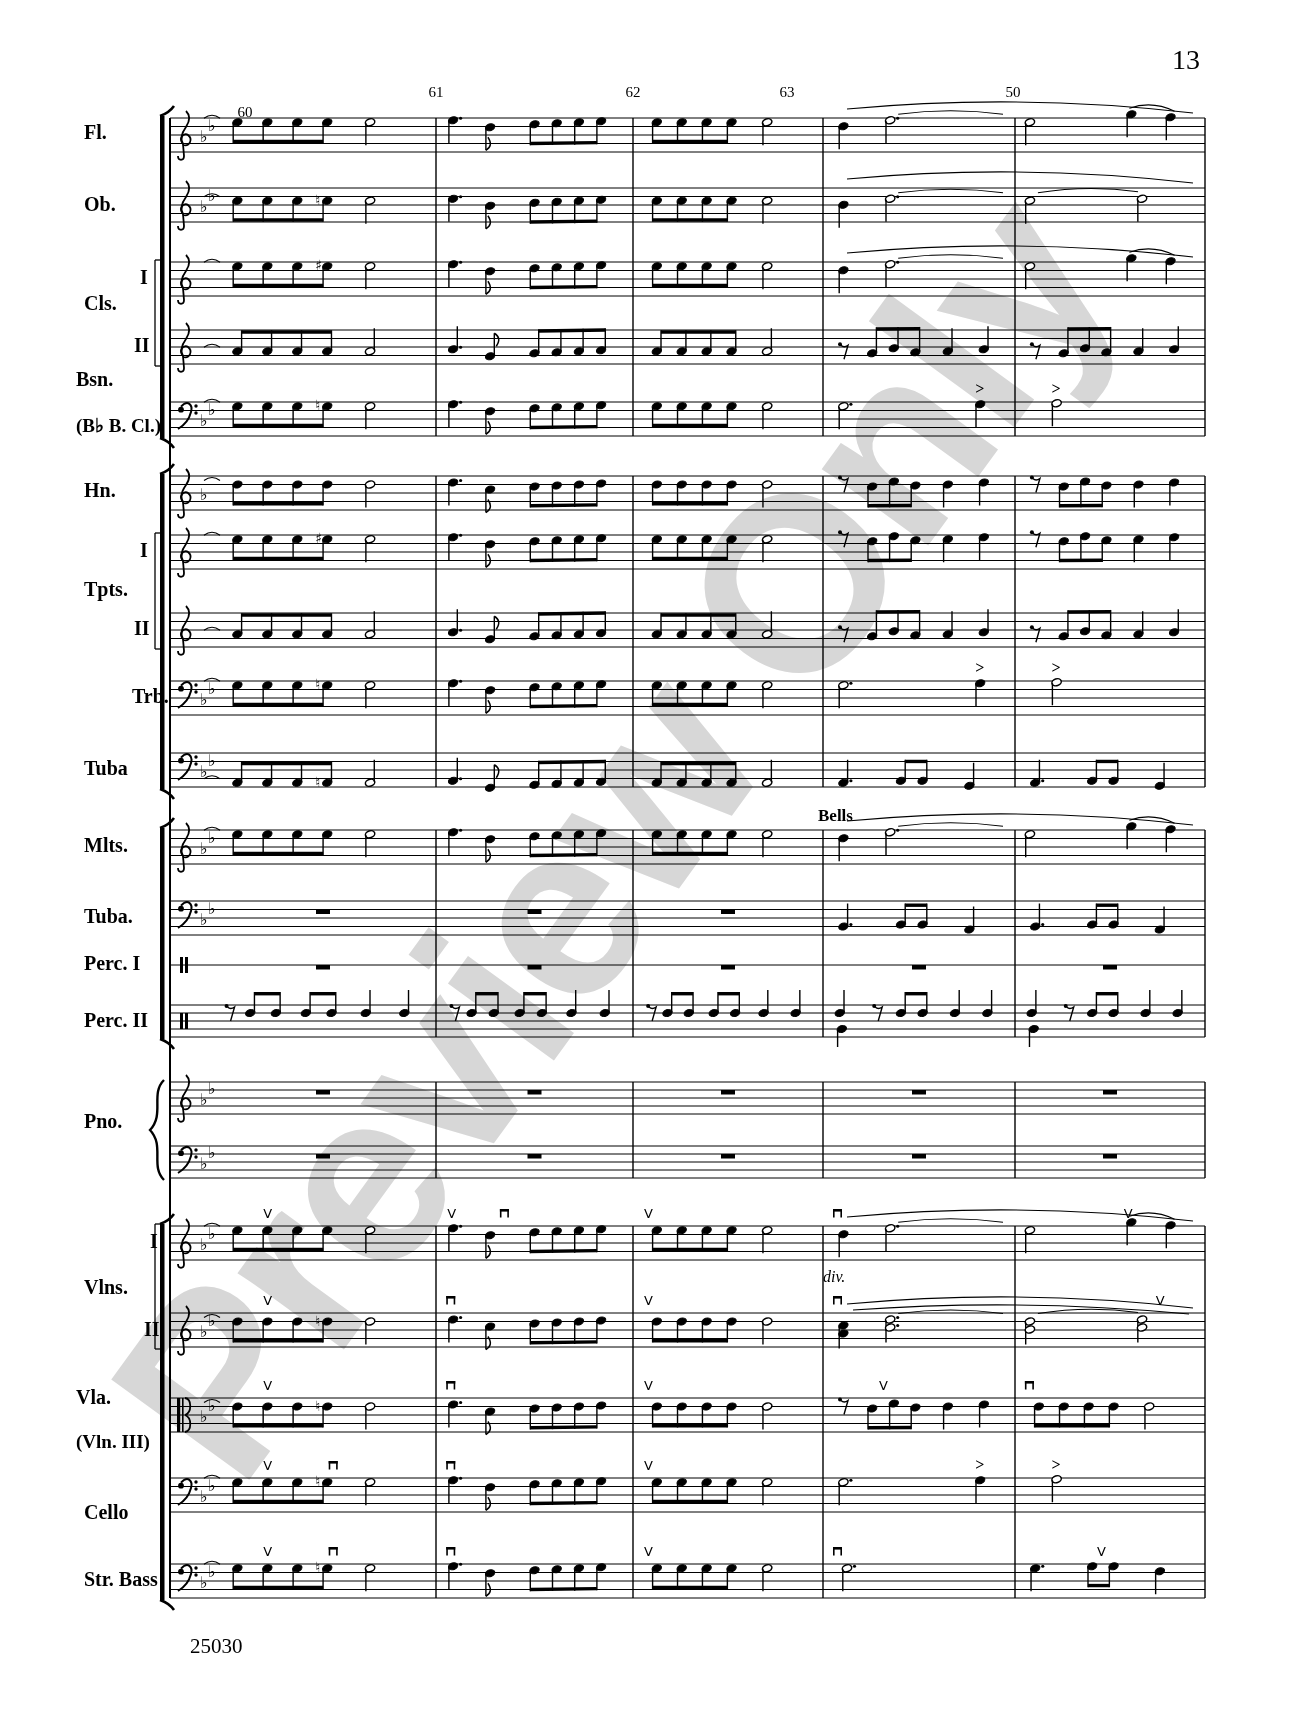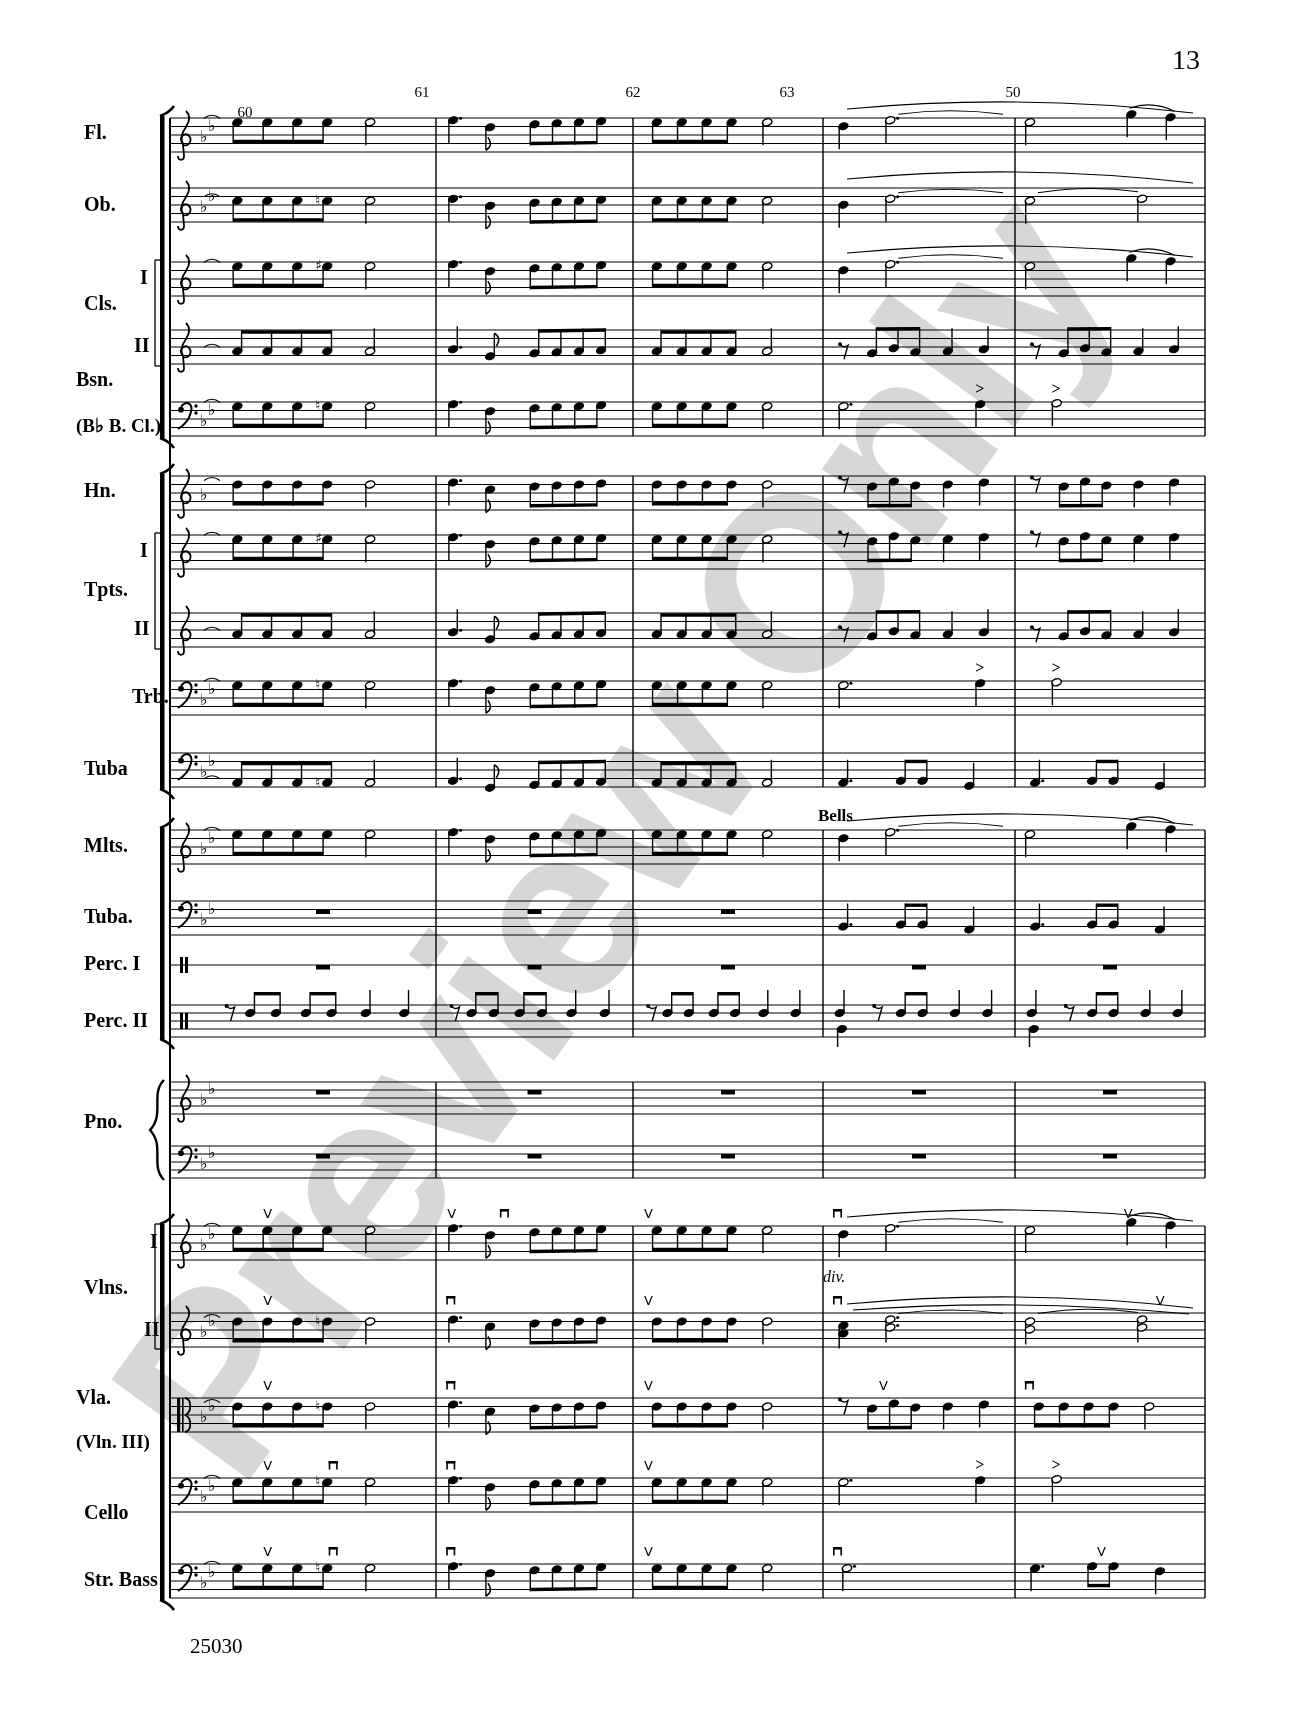--- a/index.html
+++ b/index.html
@@ -1382,21 +1382,21 @@
       <div class="ilabel" style="left: 84px; top: 1276px;">Vlns.</div>
       <div class="ilabel" style="left: 150px; top: 1230px;">I</div>
       <div class="ilabel" style="left: 144px; top: 1318px;">II</div>
       <div class="ilabel" style="left: 76px; top: 1386px;">Vla.</div>
       <div class="ilabel small" style="left: 76px; top: 1410px;">(Vln. III)</div>
       <div class="ilabel" style="left: 84px; top: 1482px; margin-top: 19px;">Cello</div>
       <div class="ilabel" style="left: 84px; top: 1568px;">Str. Bass</div>
     </div>
   <div id="mnums">
       <div class="mnum" style="left: 245px; margin-top: 20px;">60</div>
-      <div class="mnum" style="left: 422px;">61</div>
+      <div class="mnum" style="left: 436px;">61</div>
       <div class="mnum" style="left: 633px;">62</div>
       <div class="mnum" style="left: 787px;">63</div>
       <div class="mnum" style="left: 1013px;">50</div>
     </div>
   <div class="pagenum">13</div>
   <div class="bells">Bells</div>
   <div class="divisi">div.</div>
   <div class="plate">25030</div>
 </div>
 

